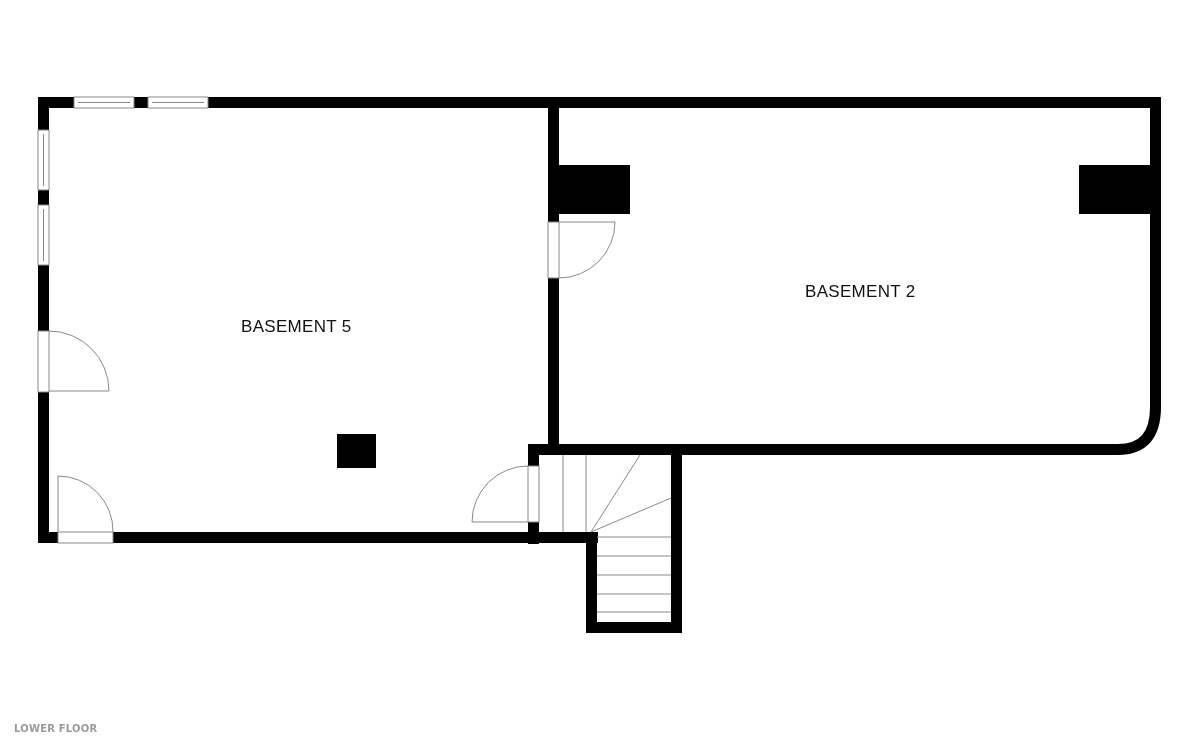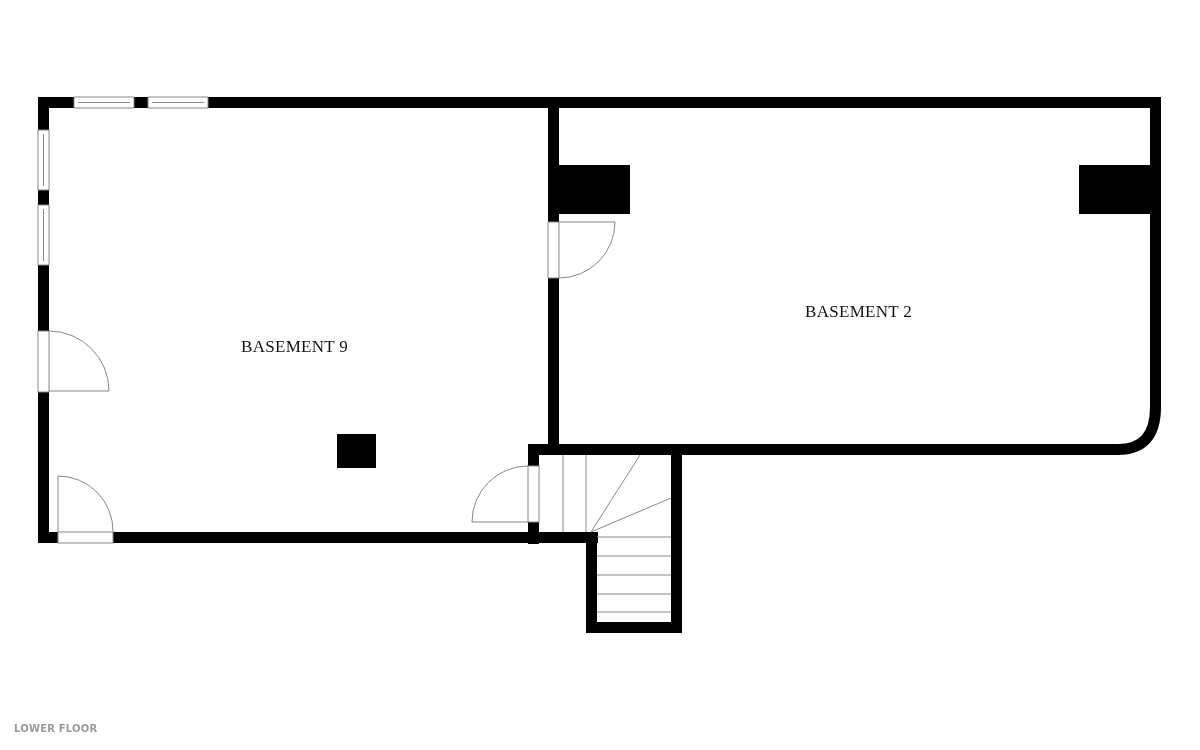--- a/index.html
+++ b/index.html
@@ -1,18 +1,18 @@
 <!DOCTYPE html>
 <html><head>
   <meta charset="utf-8">
   <style>
     html, body { margin: 0; padding: 0; background: #ffffff; }
     body { width: 1200px; height: 750px; position: relative; overflow: hidden; font-family: "DejaVu Sans", sans-serif; }
     svg { position: absolute; left: 0; top: 0; }
-    .room-label { position: absolute; font-family: Liberation Serif, serif; font-size: 17px; color: #111; letter-spacing: 0.3px; white-space: nowrap; margin-top: 20px; }
+    .room-label { position: absolute; font-family: Liberation Sans, sans-serif; font-size: 17px; color: #111; letter-spacing: 0.3px; white-space: nowrap; }
     .floor-label { position: absolute; left: 14px; top: 723px; font-family: "DejaVu Sans", sans-serif; font-size: 10px; color: #9a9a9a; letter-spacing: 0.2px; font-weight: bold; }
   </style>
 </head>
 <body>
 
 <svg width="1200" height="750" viewBox="0 0 1200 750">
 
   <g fill="#000">
 
     <rect x="38" y="97" width="1123" height="11"></rect>
@@ -74,15 +74,15 @@
     <line x1="591" y1="532" x2="640" y2="455"></line>
     <line x1="591" y1="532" x2="671" y2="498"></line>
     <line x1="597" y1="537" x2="671" y2="537"></line>
     <line x1="597" y1="556" x2="671" y2="556"></line>
     <line x1="597" y1="575" x2="671" y2="575"></line>
     <line x1="597" y1="594" x2="671" y2="594"></line>
     <line x1="597" y1="612" x2="671" y2="612"></line>
   </g>
 </svg>
 
-<div class="room-label" style="left:241px; top:317px;">BASEMENT 9</div>
+<div class="room-label" style="left:241px; top:317px;">BASEMENT 5</div>
 <div class="room-label" style="left:805px; top:282px;">BASEMENT 2</div>
 <div class="floor-label">LOWER FLOOR</div>
 
 </body></html>

